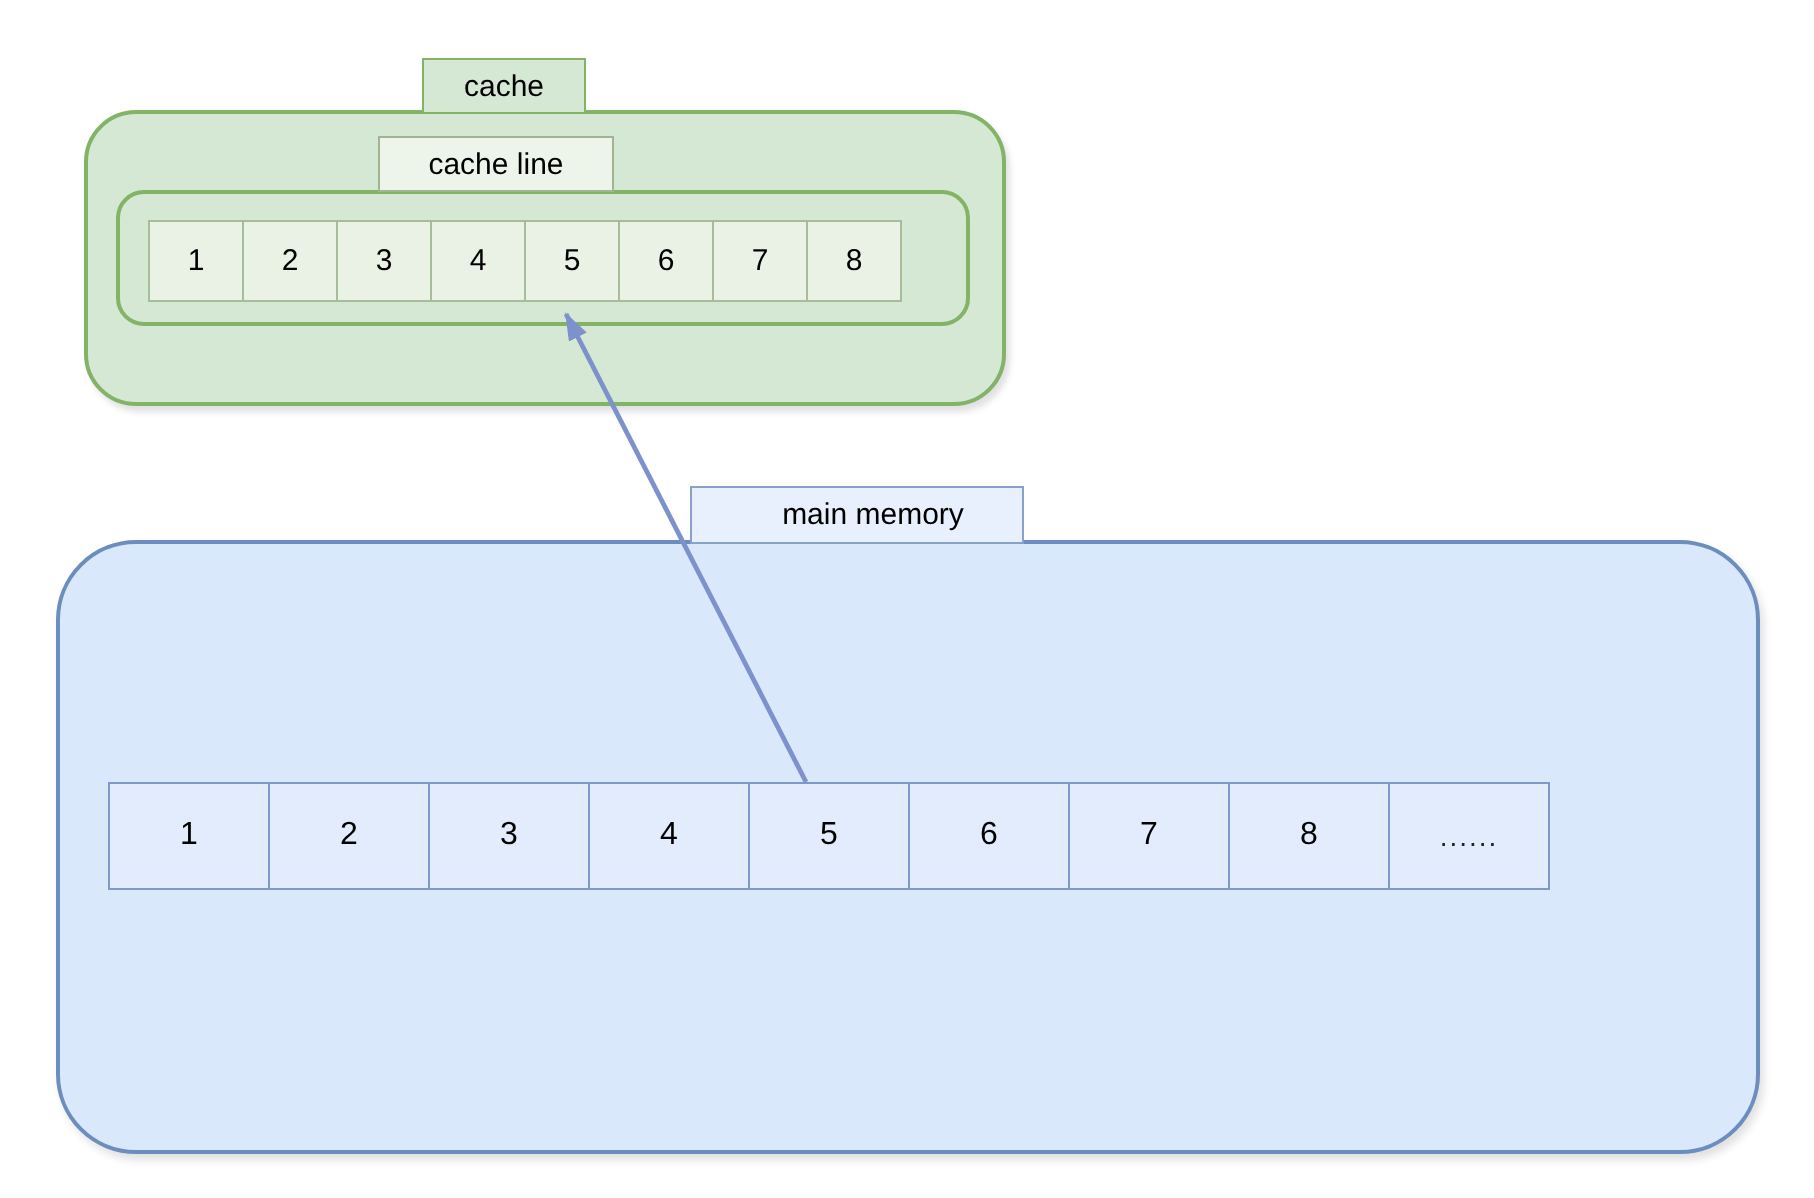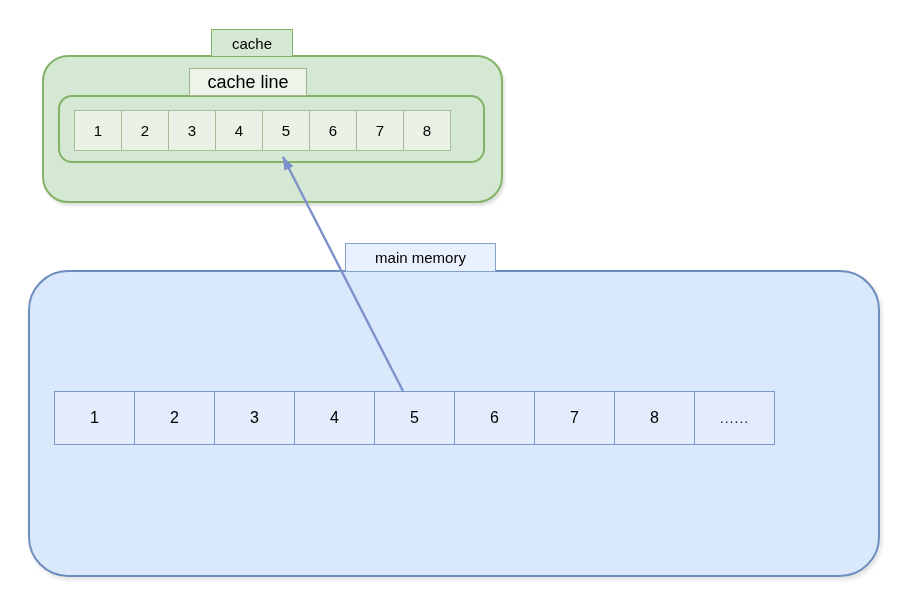--- a/index.html
+++ b/index.html
@@ -45,21 +45,21 @@
     border-radius: 14px;
     z-index: 2;
   }
   .cache-line-label {
     left: 189px; top: 68px;
     width: 116px; height: 26px;
     background: #edf4ea;
     border: 1px solid #9fb691;
     z-index: 4;
     display: flex; align-items: center; justify-content: center;
-    font-size: 18px; color: #000;
+    font-size: 15px; color: #000;
   }
   .cache-cells {
     left: 74px; top: 110px;
     height: 41px;
     display: flex;
     z-index: 5;
   }
   .cache-cell {
     width: 48px; height: 41px;
     box-sizing: border-box;
@@ -81,21 +81,21 @@
     box-shadow: 2px 3px 4px rgba(0,0,0,0.12);
     z-index: 1;
   }
   .main-label {
     left: 345px; top: 243px;
     width: 149px; height: 27px;
     background: #e9f0fd;
     border: 1px solid #85a1cc;
     z-index: 3;
     display: flex; align-items: center; justify-content: center;
-    font-size: 15px; color: #000;
+    font-size: 15px; color: #000; padding-left: 16px;
   }
   .main-cells {
     left: 54px; top: 391px;
     height: 54px;
     display: flex;
     z-index: 5;
   }
   .main-cell {
     width: 81px; height: 54px;
     box-sizing: border-box;

